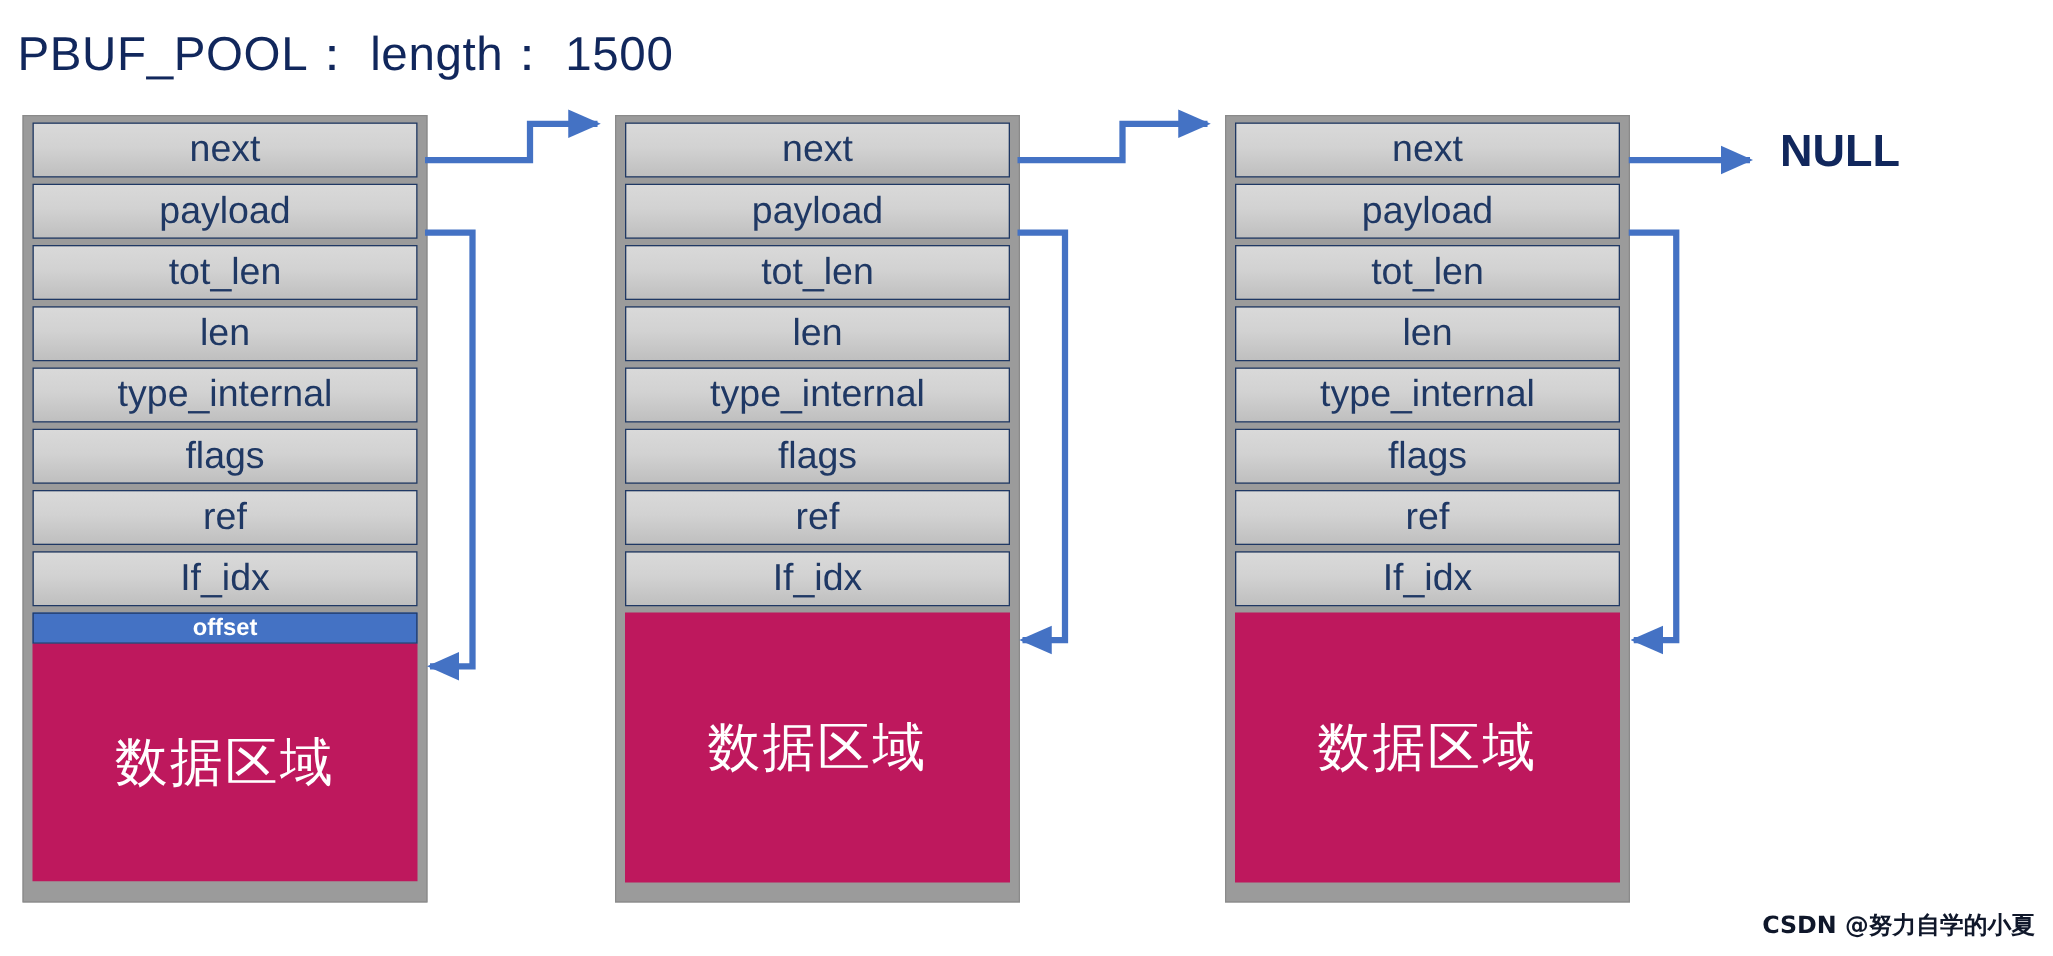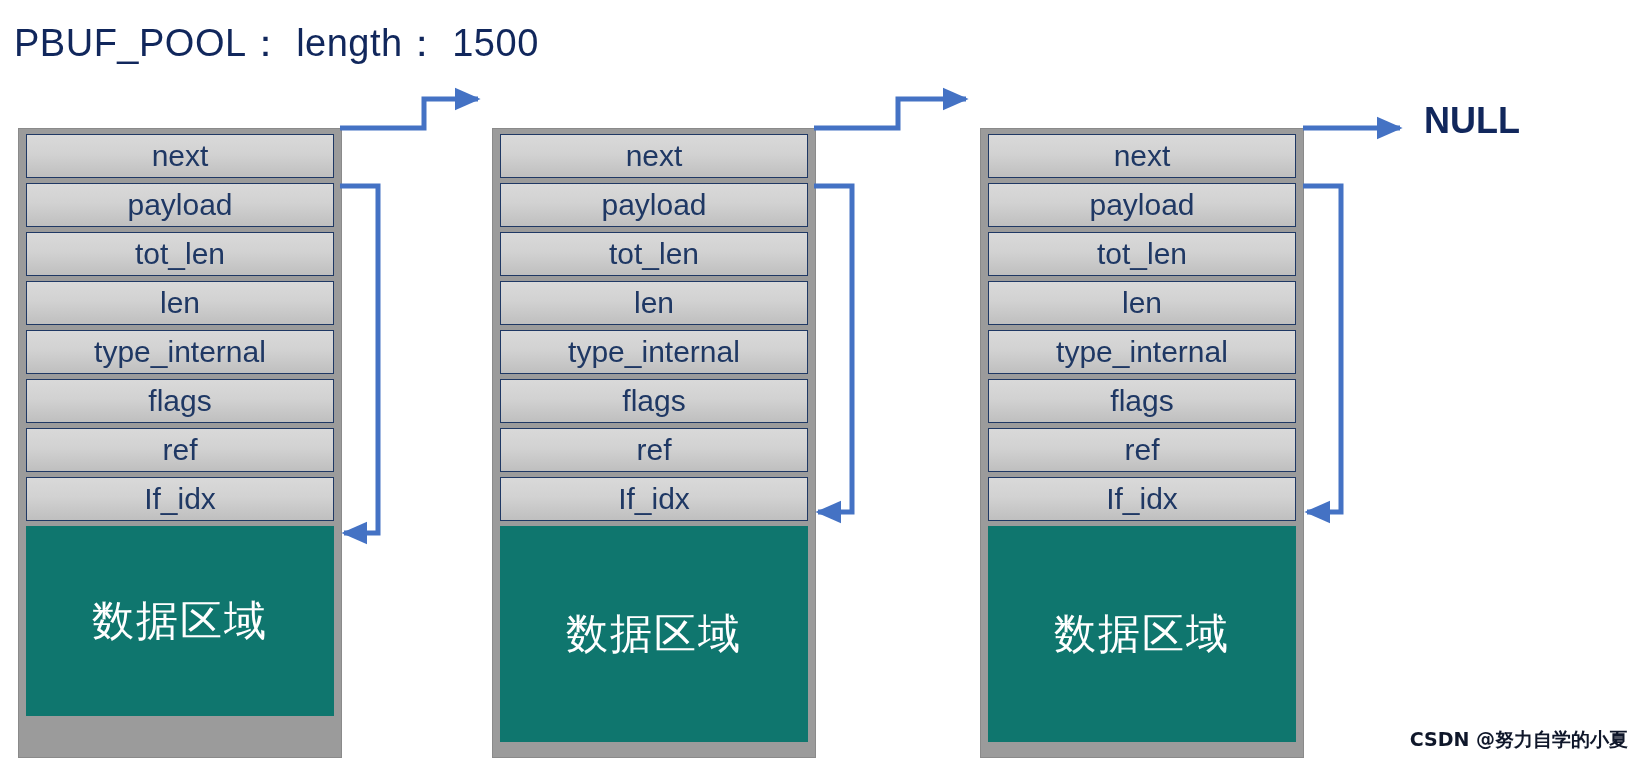--- a/index.html
+++ b/index.html
@@ -30,21 +30,20 @@
   
   .pbuf-block {
     position: absolute;
     top: 92px;
     width: 324px;
     height: 630px;
     box-sizing: border-box;
     background: #9B9B9B;
     border: 1px solid #8A8A8A;
     padding: 5px 7px 7px 7px;
-    margin-top: 36px;
   }
   .pbuf-block.b1 { left: 18px; }
   .pbuf-block.b2 { left: 492px; }
   .pbuf-block.b3 { left: 980px; }
 
   .field-row {
     height: 44px;
     margin-bottom: 5px;
     box-sizing: border-box;
     border: 1.5px solid #1F3864;
@@ -67,21 +66,21 @@
     display: flex;
     align-items: center;
     justify-content: center;
     color: #FFFFFF;
     font-size: 19px;
     font-weight: bold;
     line-height: 1;
   }
 
   .data-area {
-    background: #0f766e;
+    background: #be185d;
     box-sizing: border-box;
     display: flex;
     align-items: center;
     justify-content: center;
     color: #FFFFFF;
     font-size: 42px;
     font-family: Liberation Sans, sans-serif;
     letter-spacing: 2px;
   }
   .pbuf-block.b1 .data-area { height: 190px; }
@@ -128,20 +127,21 @@
 
 <div class="pbuf-block b1">
   <div class="field-row">next</div>
   <div class="field-row">payload</div>
   <div class="field-row">tot_len</div>
   <div class="field-row">len</div>
   <div class="field-row">type_internal</div>
   <div class="field-row">flags</div>
   <div class="field-row">ref</div>
   <div class="field-row">If_idx</div>
+  <div class="offset-row">offset</div>
   <div class="data-area">数据区域</div>
 </div>
 
 <div class="pbuf-block b2">
   <div class="field-row">next</div>
   <div class="field-row">payload</div>
   <div class="field-row">tot_len</div>
   <div class="field-row">len</div>
   <div class="field-row">type_internal</div>
   <div class="field-row">flags</div>

